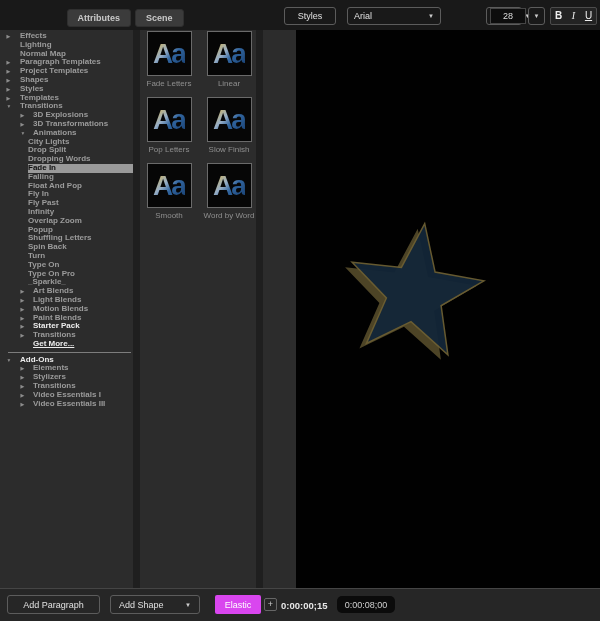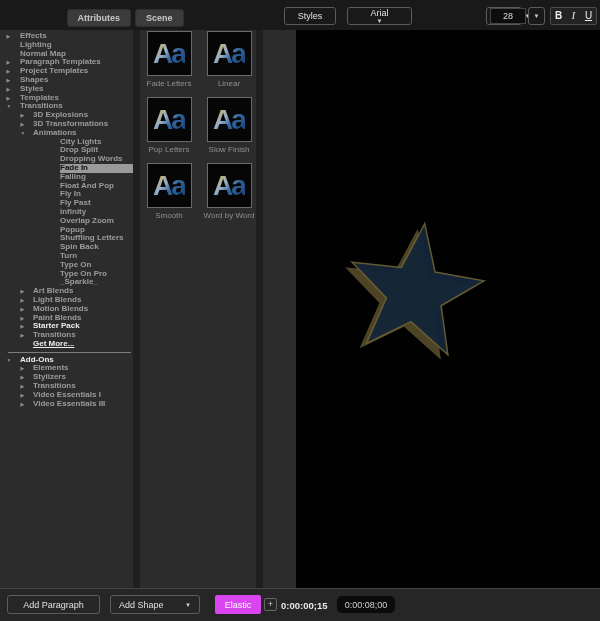--- a/index.html
+++ b/index.html
@@ -10,21 +10,21 @@
   .toolbar{position:absolute;left:0;top:0;width:600px;height:30px;background:var(--toolbar-bg,#191919);}
   .tabs{position:absolute;left:10px;top:9px;display:flex;gap:4px;}
   .tab{height:18px;line-height:16px;padding:0 10px;font-size:9px;font-weight:bold;border-radius:3px;
        background:#3b3b3b;color:#c9c9c9;border:1px solid #2f2f2f;cursor:default;}
   .tab.active{background:#0b0b0b;color:#ffffff;border:1px solid #5a5a5a;margin-top:23px;}
   .tb-btn{position:absolute;top:7px;height:18px;border:1px solid #5c5c5c;border-radius:3px;background:transparent;
           color:#e0e0e0;font-size:9px;display:flex;align-items:center;justify-content:center;}
   .tb-dd{justify-content:space-between;padding:0 6px;}
   .chev{font-size:6px;color:#cccccc;line-height:1;}
   .styles-btn{left:284px;width:52px;}
-  .font-dd{left:347px;width:65px;flex-direction:column;}
+  .font-dd{left:347px;width:94px;}
   .weight-dd{left:438px;width:36px;margin-left:48px;}
   .size-field{position:absolute;left:490px;top:8px;width:36px;height:16px;background:#0d0d0d;border:1px solid #454545;
               color:#dddddd;font-size:9px;display:flex;align-items:center;justify-content:center;}
   .size-dd{left:528px;width:17px;padding:0;}
   .biu{position:absolute;left:550px;top:7px;height:18px;display:flex;border:1px solid #4c4c4c;background:#232323;border-radius:2px;}
   .biu span{width:15px;text-align:center;line-height:16px;font-size:10px;color:#eeeeee;}
   .biu .b{font-weight:bold;}
   .biu .i{font-style:italic;font-family:"Liberation Serif", serif;}
   .biu .u{text-decoration:underline;}
 
@@ -32,21 +32,21 @@
   .left-area{position:absolute;left:0;top:30px;width:296px;height:558px;background:var(--panel-bg,#2c2c2c);}
   .vtrack{position:absolute;top:0;width:7px;height:558px;background:#1f1f1f;}
   .vtrack.t1{left:133px;}
   .vtrack.t2{left:256px;}
 
   .tree{position:absolute;left:0;top:2px;width:139px;}
   .tree-row{position:relative;height:8.8px;line-height:8.8px;font-size:8px;font-weight:bold;color:var(--tree-text,#9b9b9b);cursor:default;white-space:nowrap;}
   .tree-row .lab{display:block;color:inherit;}
   .lvl1 .lab{margin-left:20px;}
   .lvl2 .lab{margin-left:33px;}
-  .lvl3 .lab{margin-left:60px;}
+  .lvl3 .lab{margin-left:28px;}
   .arrow{position:absolute;top:0;font-size:6px;line-height:8.8px;color:#8d8d8d;transform:scale(.8);}
   .lvl1 .arrow{left:6px;}
   .lvl2 .arrow{left:20px;}
   .tree-row.selected .lab{background:var(--selection-bg,#9a9a9a);color:#101010;}
   .tree-row.strong .lab{color:#ececec;}
   .tree-row.underlined .lab{text-decoration:underline;}
   .tree-divider{height:7px;position:relative;}
   .tree-divider::after{content:"";position:absolute;left:8px;right:8px;top:3px;border-top:1px solid #7d7d7d;}
 
   .thumbs{position:absolute;left:143px;top:1px;width:112px;display:flex;flex-wrap:wrap;column-gap:8px;row-gap:9px;}

